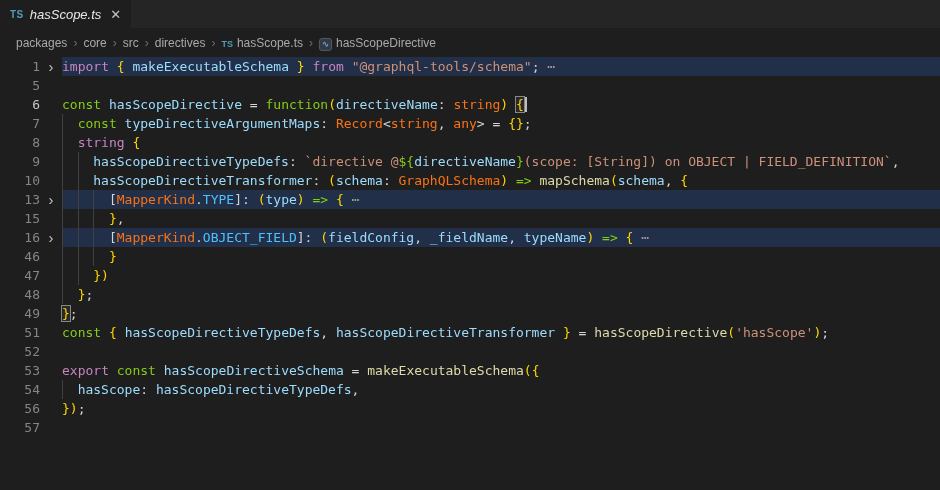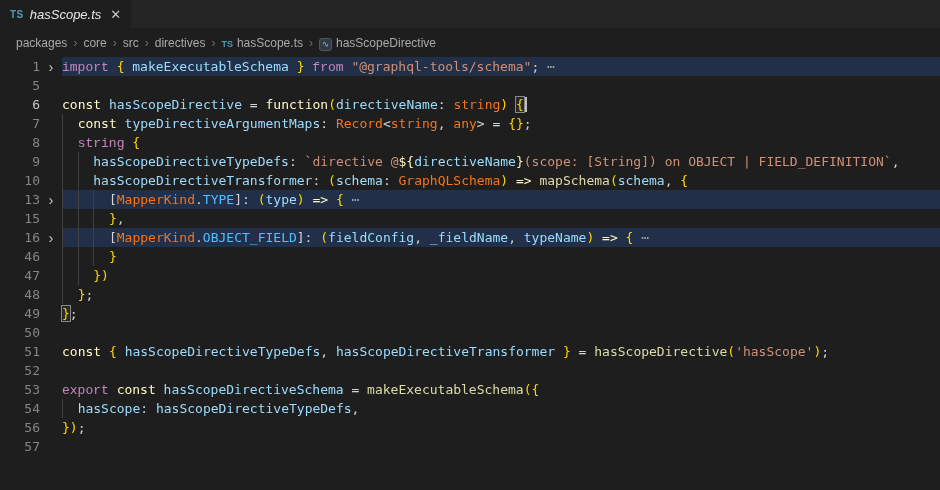--- a/index.html
+++ b/index.html
@@ -40,22 +40,22 @@
   .line { display:flex; height:19px; line-height:19px; }
   .gutter { width:62px; flex:none; display:flex; }
   .ln { width:40px; text-align:right; color:#858585; }
   .ln.active { color:#c6c6c6; }
   .chev { width:22px; text-align:center; color:#c5c5c5; font-size:15px; font-family:"Liberation Sans",sans-serif; cursor:pointer; }
   .content { flex:1; white-space:pre; cursor:text; }
   .line.hl .content { background:#212f48; }
 
   .gd { display:inline-block; width:2ch; height:19px; vertical-align:top; box-shadow:inset 1px 0 0 #404040; }
 
-  .tk.kw  { color:#c586c0;font-family:Liberation Mono, monospace; }
-  .tk.kw2 { color:#fef9c3;text-align:right; }
+  .tk.kw  { color:#c586c0; }
+  .tk.kw2 { color:#84cc16;text-align:right; }
   .tk.var { color:#9cdcfe; }
   .tk.ty  { color:#f97316; }
   .tk.fn  { color:#dcdcaa; }
   .tk.str { color:#ce9178; }
   .tk.pu  { color:#d4d4d4; }
   .tk.br  { color:#ffd700; }
   .tk.en  { color:#4fc1ff; }
   .tk.fo  { color:#9d9d9d; }
   .tk.mb  { outline:1px solid #888888; outline-offset:0; background:rgba(110,110,110,0.15); }
   .cur {
@@ -183,27 +183,20 @@
       </div>
       <div class="line">
         <div class="gutter">
           <span class="ln">49</span>
           <span class="chev"></span>
         </div>
         <div class="content"><span class="tk br mb">}</span><span class="tk pu">;</span></div>
       </div>
       <div class="line">
         <div class="gutter">
-          <span class="ln">50</span>
-          <span class="chev"></span>
-        </div>
-        <div class="content"></div>
-      </div>
-      <div class="line">
-        <div class="gutter">
           <span class="ln">51</span>
           <span class="chev"></span>
         </div>
         <div class="content"><span class="tk kw2">const</span><span class="tk pu"> </span><span class="tk br">{</span><span class="tk pu"> </span><span class="tk var">hasScopeDirectiveTypeDefs</span><span class="tk pu">, </span><span class="tk var">hasScopeDirectiveTransformer</span><span class="tk pu"> </span><span class="tk br">}</span><span class="tk pu"> = </span><span class="tk fn">hasScopeDirective</span><span class="tk br">(</span><span class="tk str">'hasScope'</span><span class="tk br">)</span><span class="tk pu">;</span></div>
       </div>
       <div class="line">
         <div class="gutter">
           <span class="ln">52</span>
           <span class="chev"></span>
         </div>

